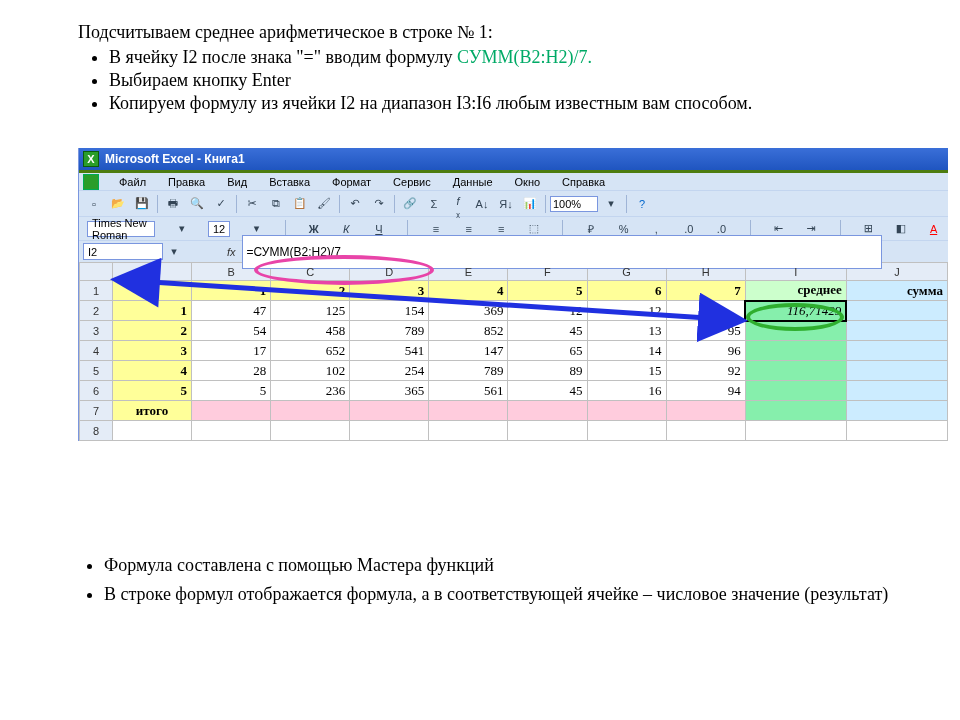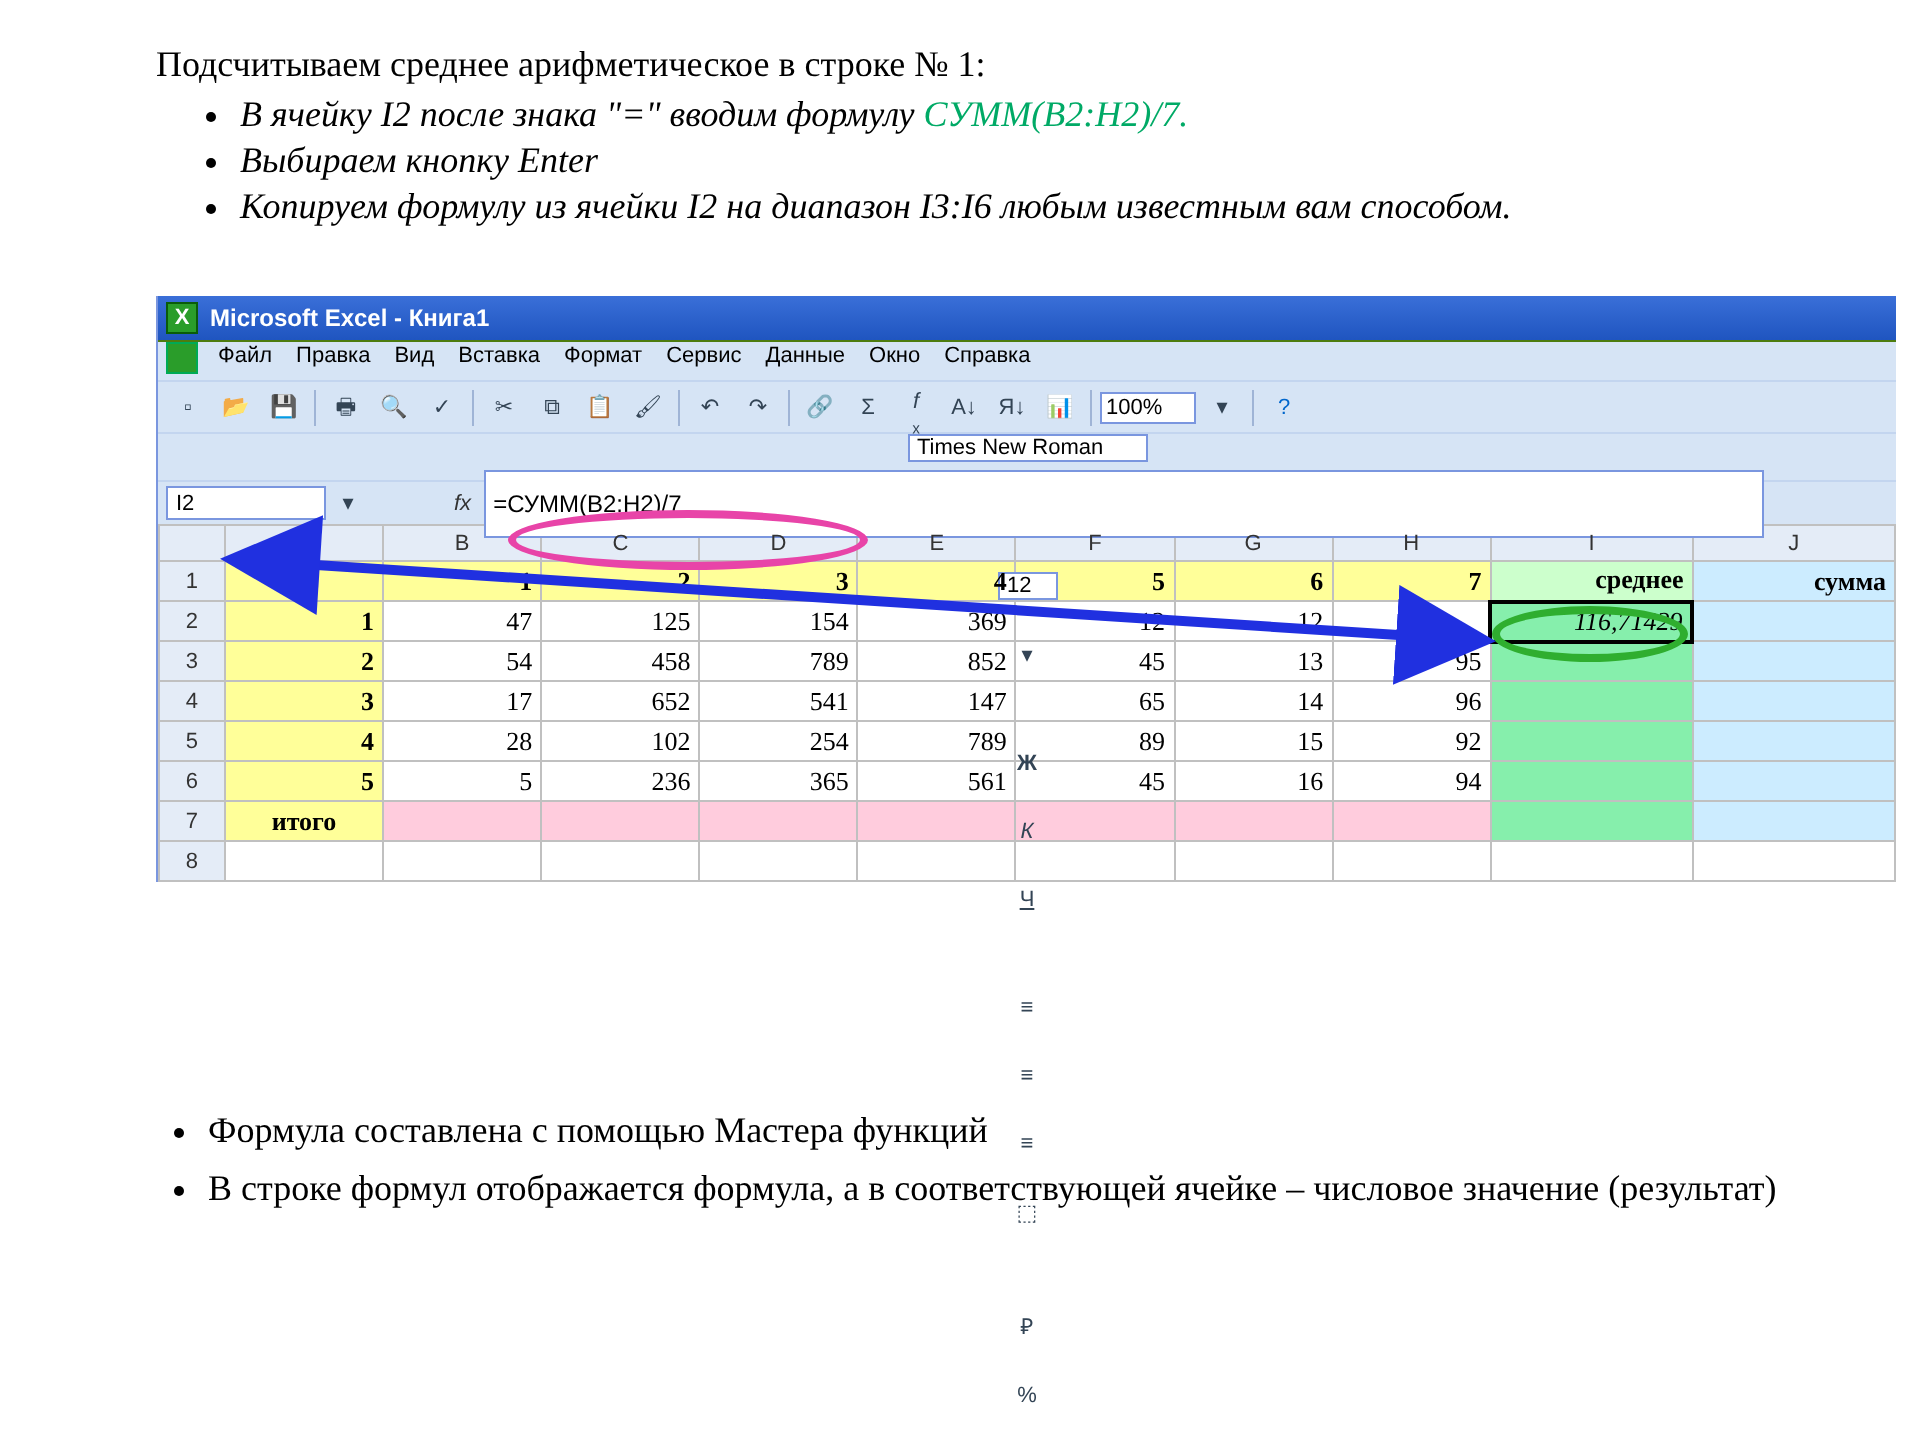--- a/index.html
+++ b/index.html
@@ -12,21 +12,21 @@
     width: 960px;
     height: 720px;
     position: relative;
   }
   .instructions {
     padding: 22px 0 8px 78px;
     width: 870px;
   }
   .instructions p { margin: 0 0 4px 0; }
   .instructions ul { margin: 2px 0 0 0; padding-left: 26px; list-style: disc; }
-  .instructions li { margin: 2px 16px; font-style: italic; }
+  .instructions li { margin: 2px 5px; }
   .formula-highlight { color: #0a6; }
   .notes {
     position: absolute;
     top: 548px;
     left: 78px;
     width: 820px;
   }
   .notes p { margin: 0 0 4px 0; }
   .notes ul { margin: 2px 0 0 0; padding-left: 26px; list-style: disc; }
   .notes li { margin: 6px 0; line-height: 1.25; }
@@ -57,23 +57,23 @@
     width: 16px; height: 16px;
     background: #2a9d2a;
     border: 1px solid #0a5c0a;
     margin-right: 6px;
     display: grid; place-items: center;
     color: #fff; font-family: Arial; font-size: 11px; font-weight: bold;
   }
   .menubar {
     background: #d6e4f5;
     height: 20px;
-    display: flex; align-items: flex-start;
-    gap: 0; padding: 0 4px;
-    border-top: 1px solid #4d7c0f;
+    display: flex; align-items: center;
+    gap: 10px; padding: 0 4px;
+    border-top: 3px solid #4d7c0f;
   }
   .menubar .doc-icon {
     width:16px;height:16px;background:#2a9d2a;border:1px solid #0a5;
     margin-right:4px;
   }
   .menubar span { padding: 1px 6px; cursor: default; }
   .toolbar {
     background: #d6e4f5;
     height: 26px;
     display: flex; align-items: center;
@@ -82,21 +82,21 @@
   }
   .tbtn {
     width: 22px; height: 20px;
     border: 1px solid transparent;
     display: grid; place-items: center;
     border-radius: 3px;
     color: #345;
   }
   .sep { width:1px; height:18px; background:#9fb4d6; margin:0 2px; }
   .zoombox { width:48px; height:16px; border:1px solid #7a96df; background:#fff; font-size:11px; padding:0 2px; display:flex; align-items:center; }
-  .fonttoolbar { background:#d6e4f5; height:24px; display:flex; align-items:center; gap:20px; padding:0 8px; border-top:1px solid #c3d5ef;flex-direction:column;}
+  .fonttoolbar { background:#d6e4f5; height:24px; display:flex; align-items:center; gap:20px; padding:0 8px; border-top:1px solid #c3d5ef;}
   .fontbox { height:16px; border:1px solid #7a96df; background:#fff; font-size:11px; padding:0 4px; display:flex; align-items:center; }
   .namebox-row {
     background:#d6e4f5;
     height:22px;
     display:flex; align-items:center;
     border-top:1px solid #c3d5ef;
     padding:0 4px;
   }
   .namebox { width:80px; height:17px; border:1px solid #7a96df; background:#fff; padding:0 4px; display:flex; align-items:center; }
   .fx { padding:0 6px; color:#333; font-style:italic;margin-left:36px; }

